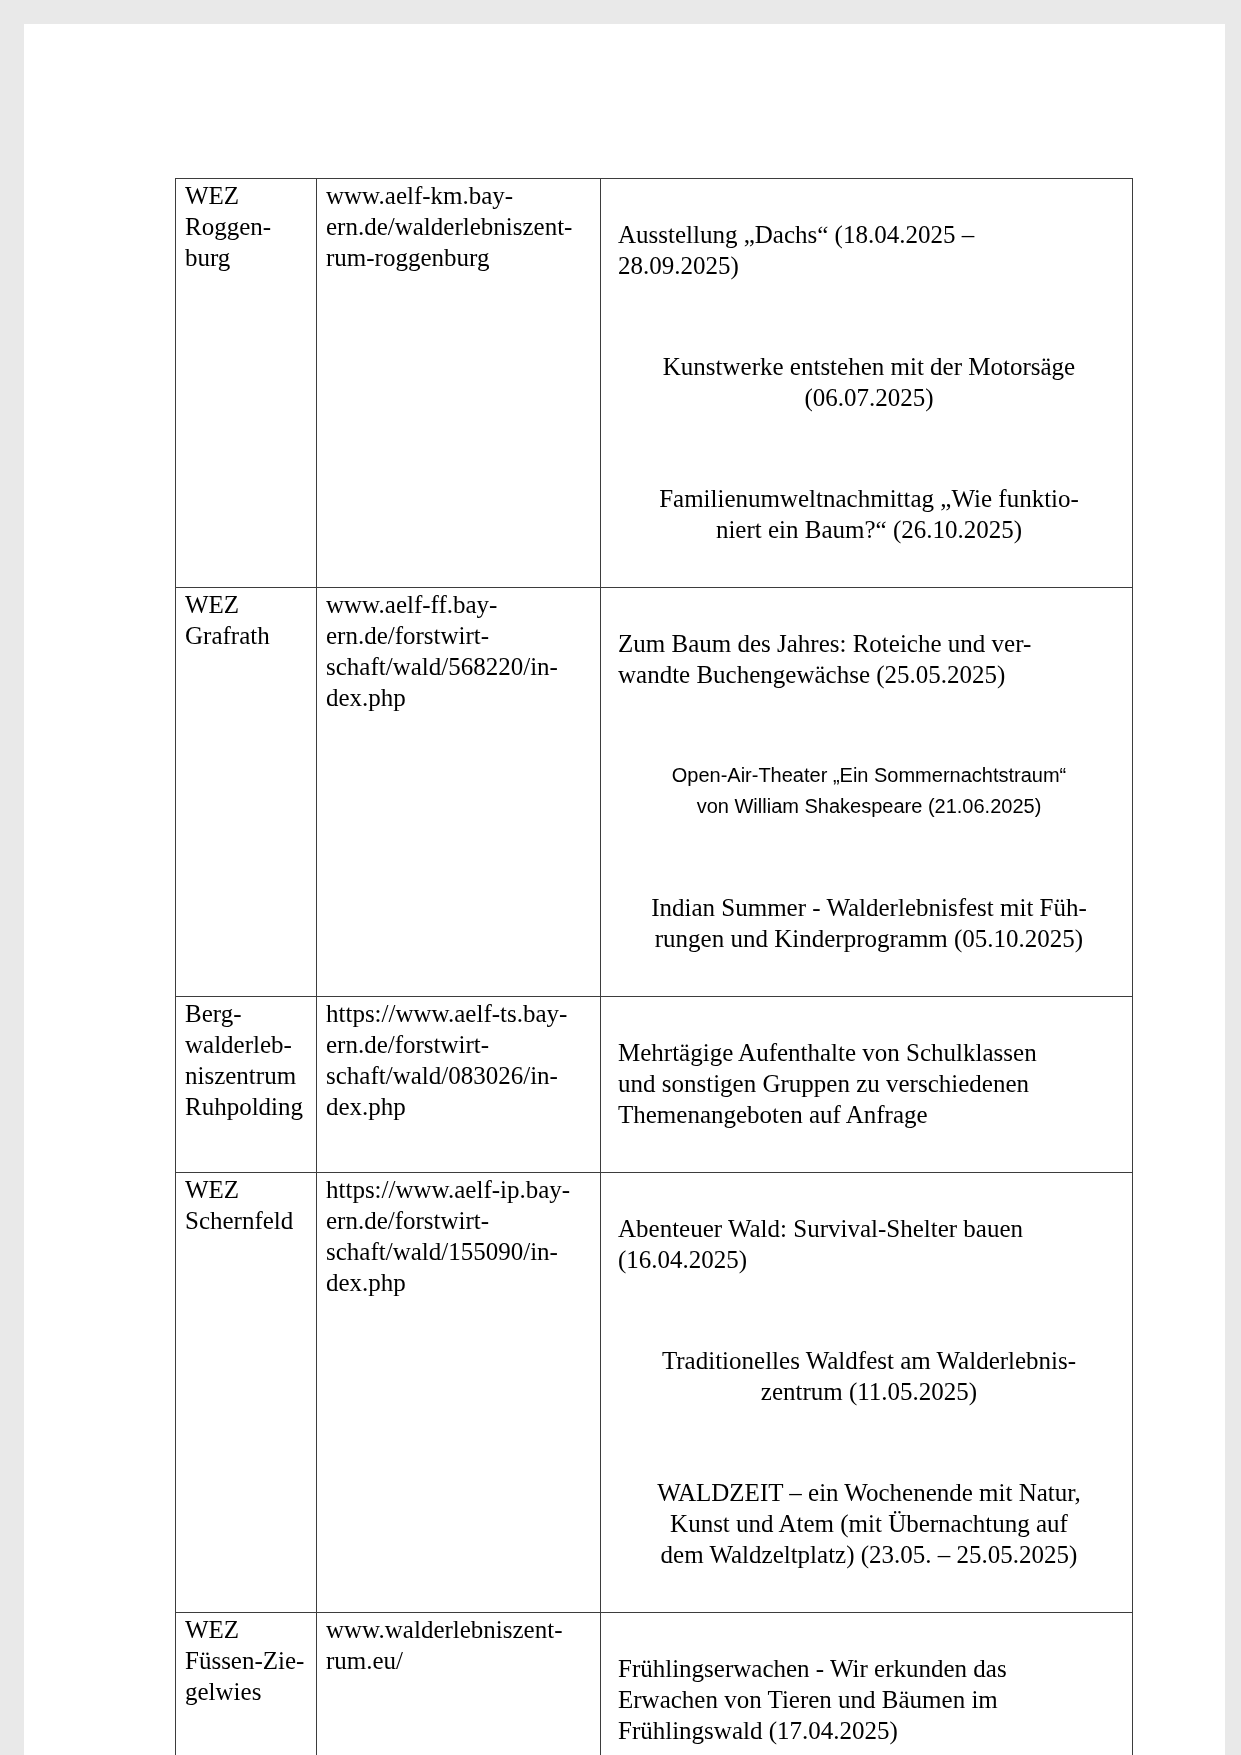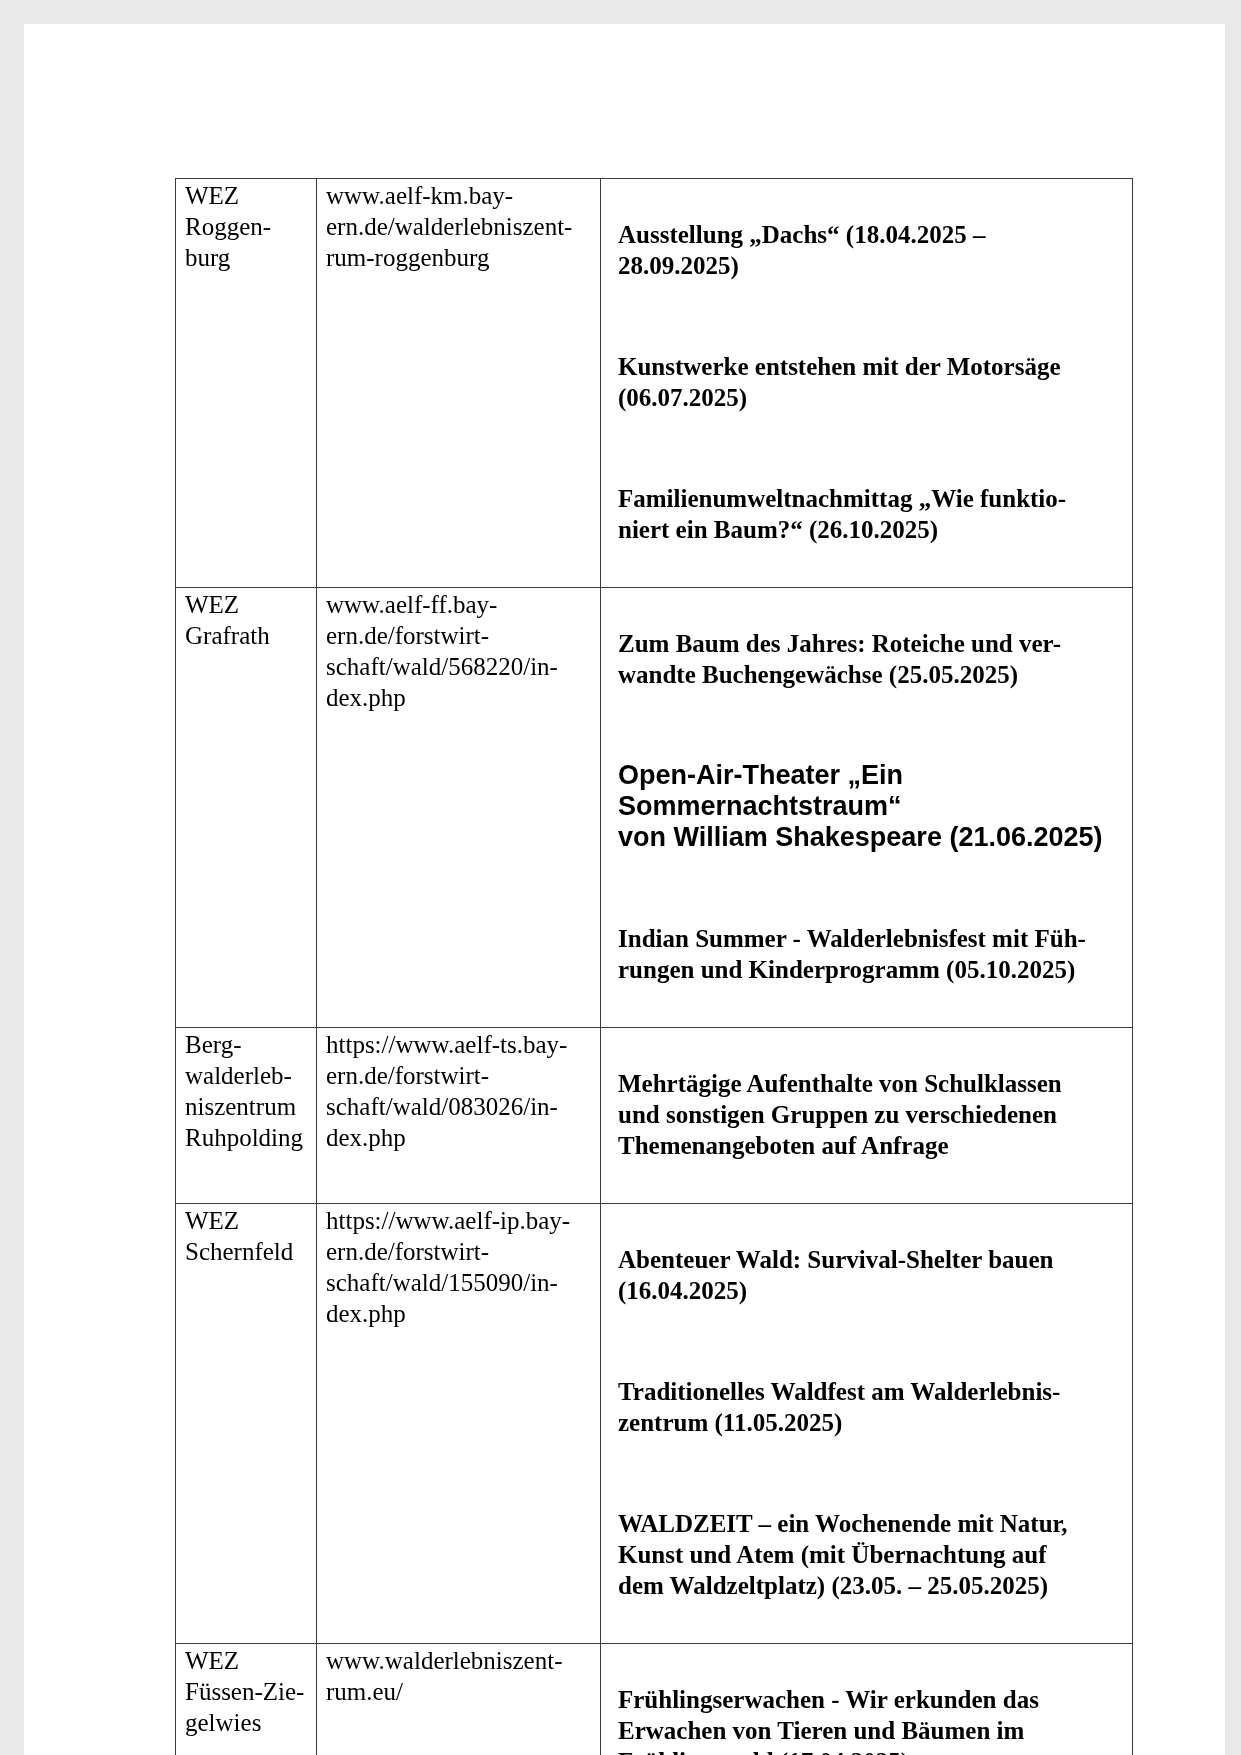--- a/index.html
+++ b/index.html
@@ -26,25 +26,25 @@
     vertical-align: top;
     padding: 1px 4px 3px 9px;
     font-size: 25px;
     line-height: 31px;
     white-space: pre-line;
     overflow: hidden;
   }
   .doc-table col.c-name   { width: 141px; }
   .doc-table col.c-url    { width: 284px; }
   .doc-table col.c-events { width: 532px; }
-  .para { white-space: pre-line; font-weight: bold; }
-  .para + .para { margin-top: 31px; }
+  .para { white-space: pre-line; }
+  .para + .para { margin-top: 31px; text-align: center; }
   .para.sans {
     font-family: "Liberation Sans", sans-serif;
-    font-size: 27px;
+    font-size: 20px;
     line-height: 31px;
   }
 </style>
 </head>
 <body>
 
 <div class="page">
   <table class="doc-table">
     <colgroup>
       <col class="c-name">

